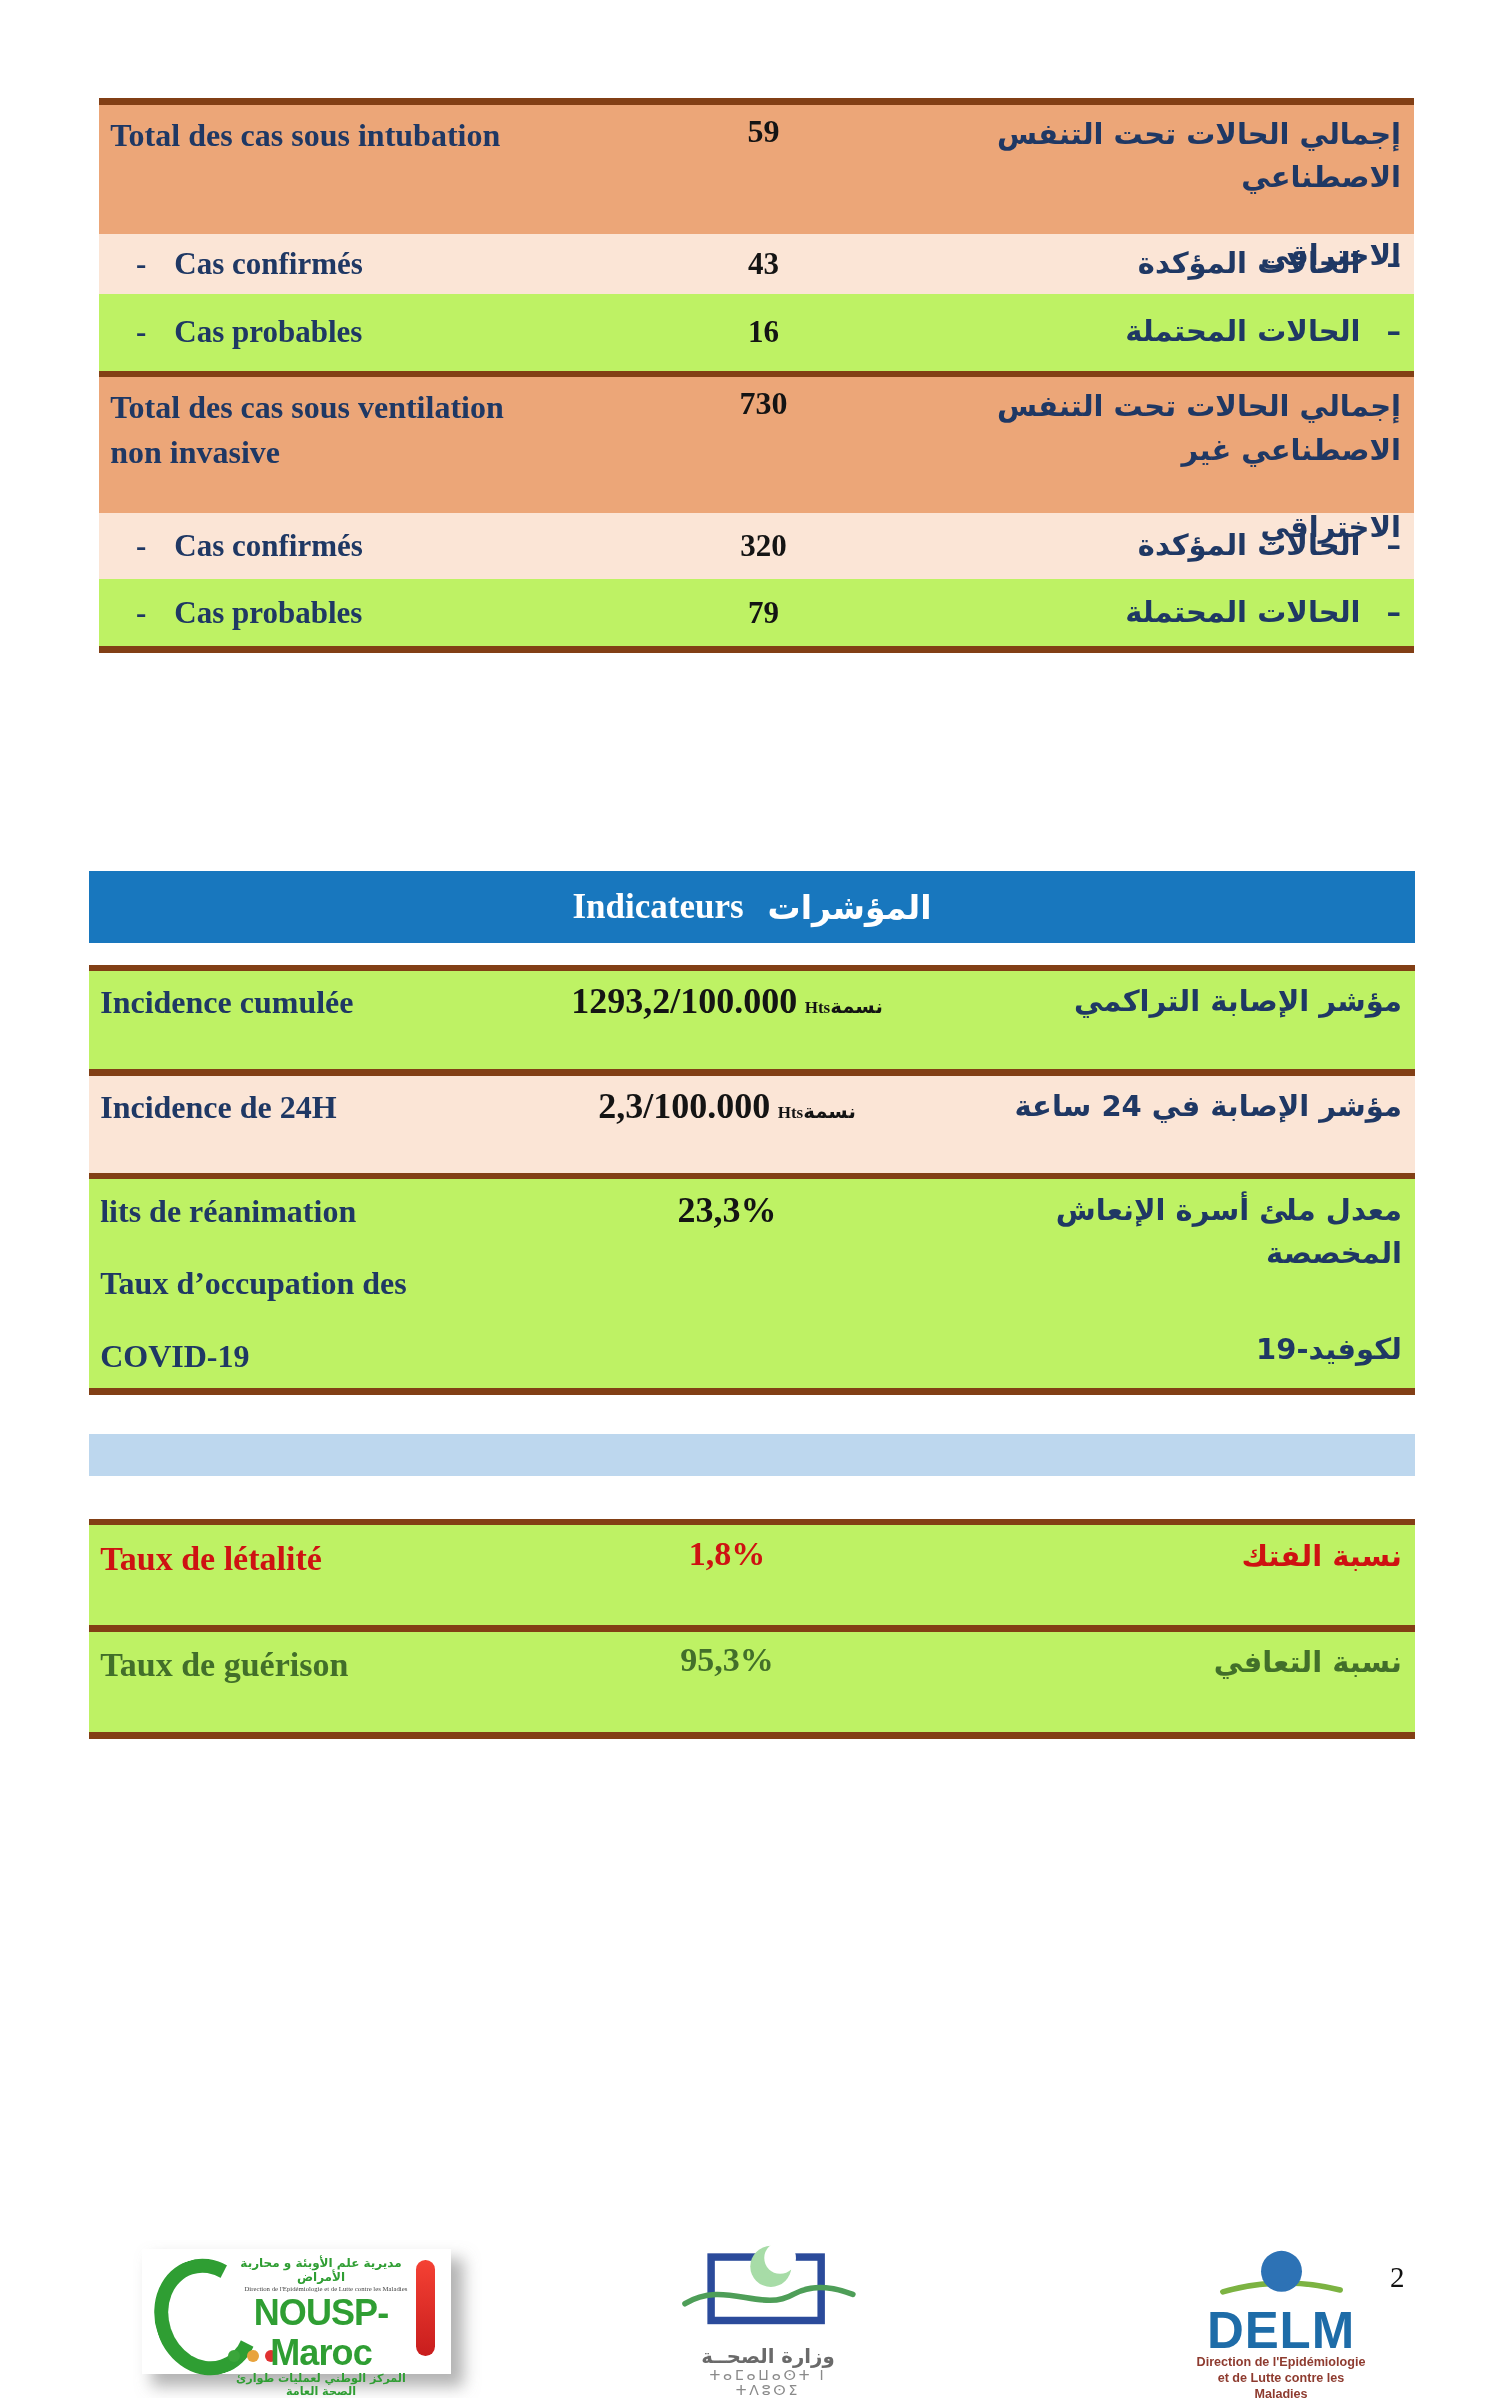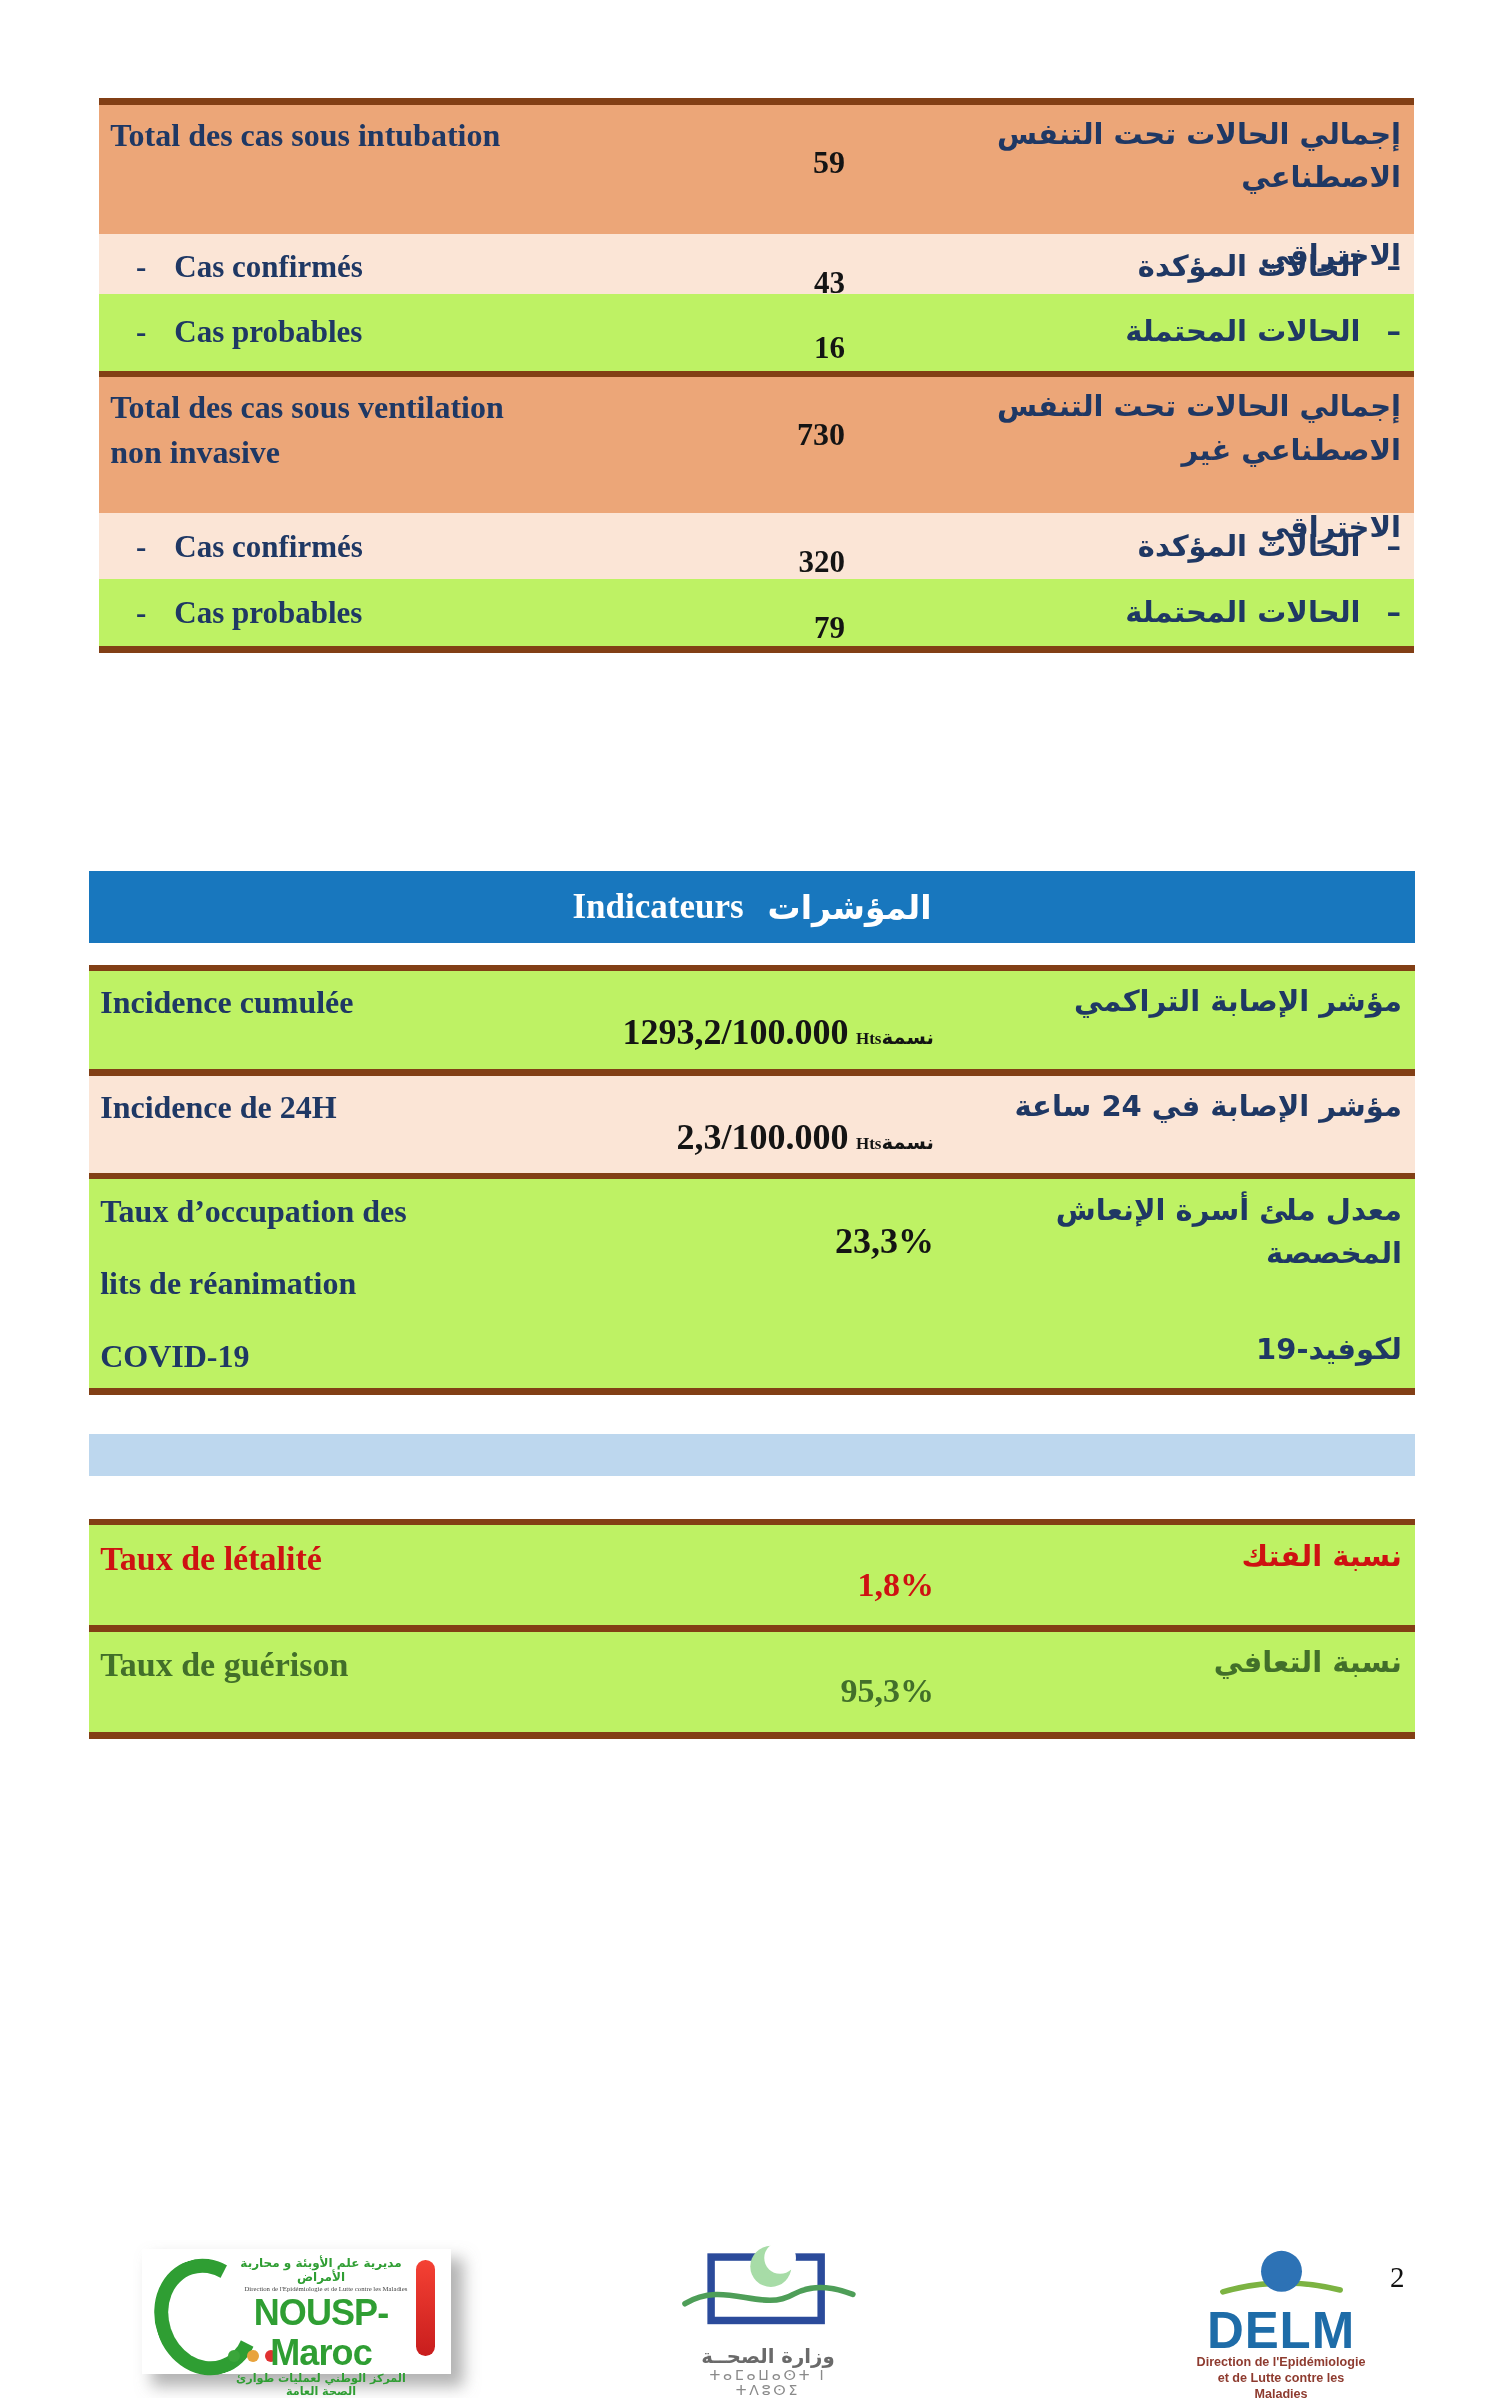--- a/index.html
+++ b/index.html
@@ -10,21 +10,21 @@
   
   .hline{height:6.6px;background:#823F15;}
   .row{display:grid;}
   .t1 .row{grid-template-columns:583px 163px 1fr;}
   .ind .row{grid-template-columns:431px 414px 1fr;}
   .bg-orange{background:#ECA678;}
   .bg-peach{background:#FBE5D6;}
   .bg-white{background:#bef264;}
   .cell{min-width:0;}
   .fr{color:#1F3864;font-weight:bold;font-size:32px;padding-left:11.2px;line-height:1.4;}
-  .val{color:#141414;font-weight:bold;font-size:32px;text-align:right;margin-top:31px;}
+  .val{color:#141414;font-weight:bold;font-size:32px;text-align:center;}
   .ar{color:#1F3864;font-weight:bold;font-size:29px;text-align:right;direction:rtl;
       padding-right:13px;padding-left:7.5px;font-family:"DejaVu Sans", sans-serif;line-height:1.5;}
   .line{display:block;}
   
   .t1{position:absolute;left:99px;top:98px;width:1315px;}
   .t1 .r-main{align-items:start;}
   .t1 .r-main .cell{padding-top:8px;}
   .t1 .r-main .ar .line2{margin-top:34px;}
   .t1 .r-sub{align-items:center;}
   .t1 .r-sub .fr{padding-left:37px;font-size:31px;}
@@ -190,22 +190,22 @@
         <span class="bigval">2,3/100.000</span><span class="unit">Hts</span><span class="unit-ar">نسمة</span>
       </div>
       <div class="cell ar">
         <span class="line">مؤشر الإصابة في 24 ساعة</span>
       </div>
     </div>
     <div class="hline"></div>
 
     <div class="row bg-white h-i3 r-occ">
       <div class="cell fr">
+        <span class="line">lits de réanimation</span>
         <span class="line">Taux d’occupation des</span>
-        <span class="line">lits de réanimation</span>
         <span class="line">COVID-19</span>
       </div>
       <div class="cell val">
         <span class="bigval">23,3%</span>
       </div>
       <div class="cell ar">
         <span class="line">معدل ملئ أسرة الإنعاش المخصصة</span>
         <span class="line line2">لكوفيد-19</span>
       </div>
     </div>

